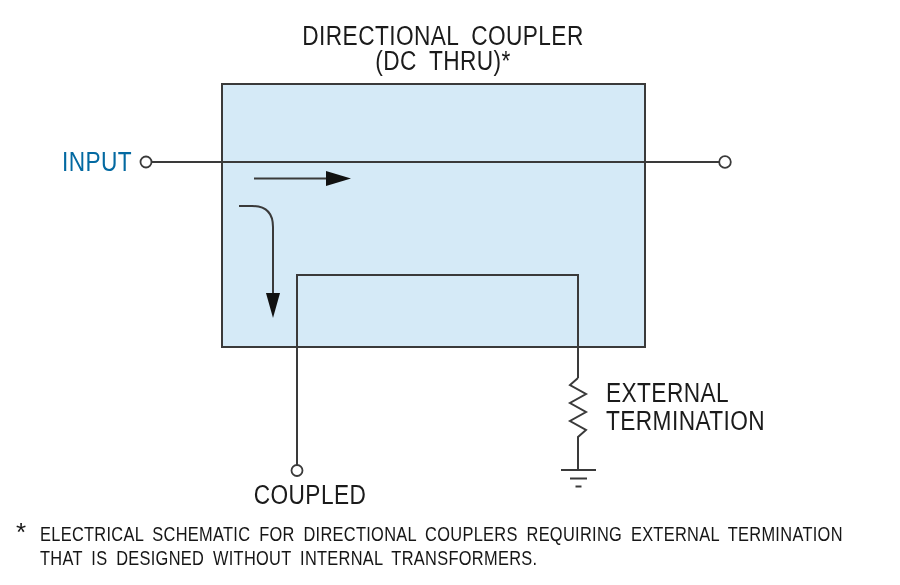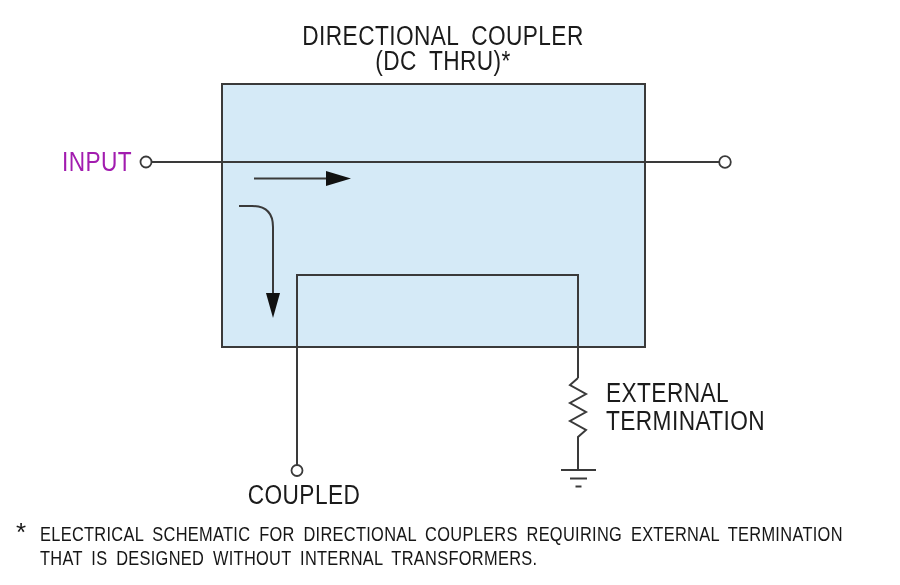--- a/index.html
+++ b/index.html
@@ -12,36 +12,36 @@
   .canvas{position:absolute;inset:0;width:808px;height:585px;}
   svg{position:absolute;left:0;top:0;}
   .wire{stroke:#3a3a3a;stroke-width:2;fill:none;}
   .wire-thin{stroke:#3a3a3a;stroke-width:1.8;fill:none;}
   .terminal{fill:#ffffff;stroke:#3a3a3a;stroke-width:1.8;}
   .arrow{fill:#111111;stroke:none;}
   .box{stroke:#3a3a3a;stroke-width:2;}
   .lbl{
     position:absolute;
     font-size:27px;line-height:27px;letter-spacing:0.5px;word-spacing:7px;
-    white-space:nowrap;color:#a21caf;
+    white-space:nowrap;color:#0369a1;
   }
   .sx-left{transform:scaleX(0.84);transform-origin:left top;}
   .sx-center{transform:scaleX(0.84);}
   .title-block{
     position:absolute;left:133px;top:24px;width:620px;
     text-align:center;font-size:27px;line-height:25px;
     letter-spacing:0.5px;word-spacing:7px;white-space:nowrap;
   }
   .ext-block{
     position:absolute;left:606px;top:379px;
     font-size:27px;line-height:28px;letter-spacing:0.5px;white-space:nowrap;
     transform:scaleX(0.84);transform-origin:left top;
   }
   .coupled-block{
-    position:absolute;left:154px;top:482px;width:300px;text-align:center;
+    position:absolute;left:160px;top:482px;width:300px;text-align:center;
     font-size:27px;line-height:27px;letter-spacing:0.5px;white-space:nowrap;
   }
   .footnote{
     position:absolute;left:16px;top:522px;
     font-size:21px;line-height:23.5px;letter-spacing:0.4px;word-spacing:5px;
     color:#161616;
   }
   .footnote-star{
     position:absolute;left:0;top:-1px;font-size:26px;
   }

